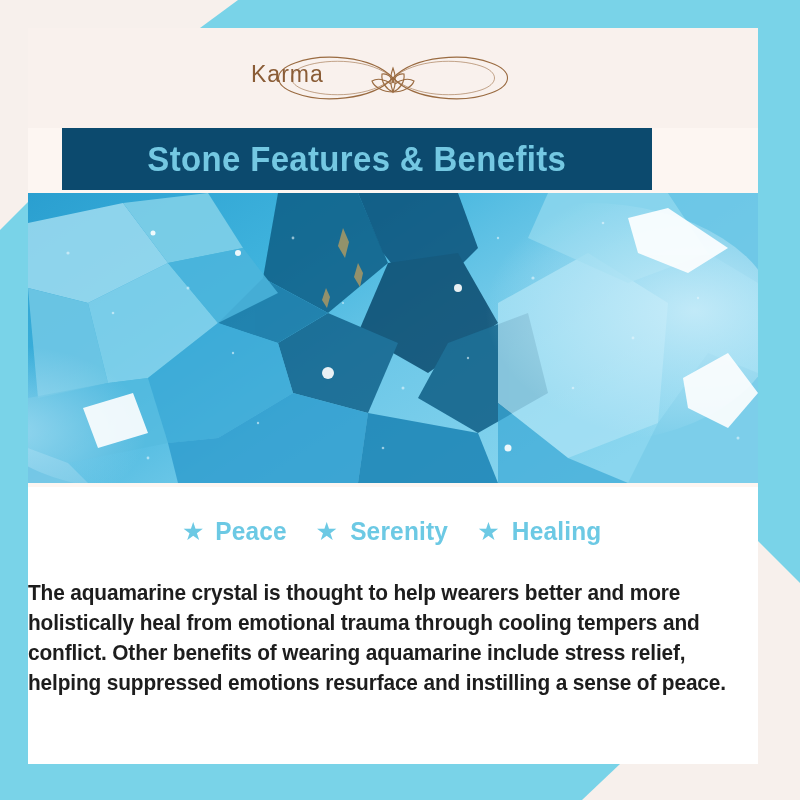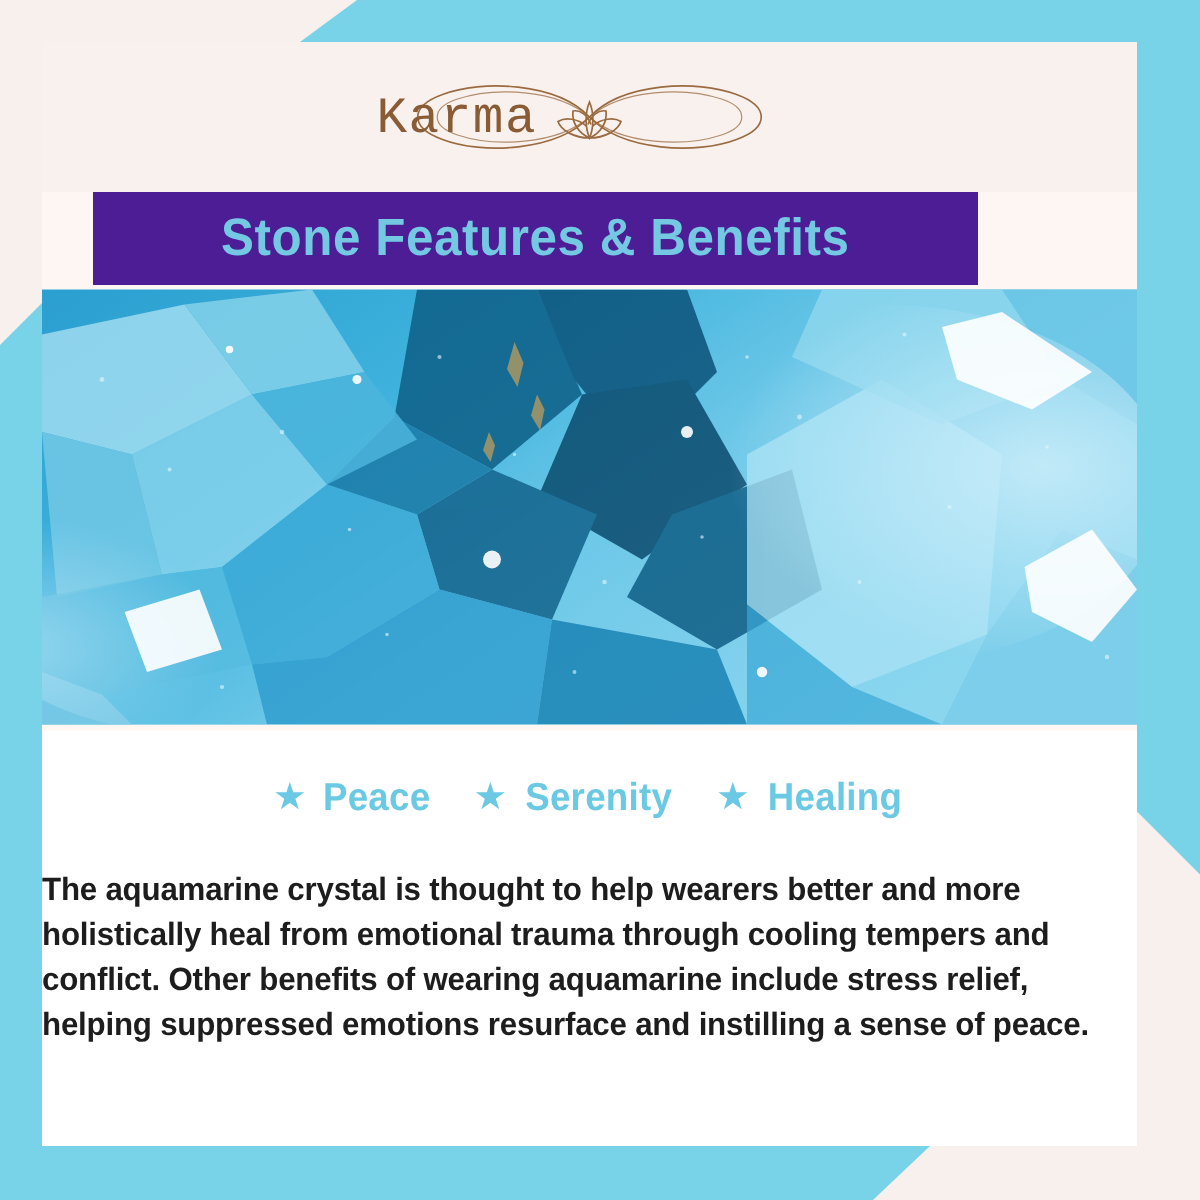--- a/index.html
+++ b/index.html
@@ -44,31 +44,31 @@
     position:absolute;top:28px;left:28px;right:42px;height:100px;
     background:#f9f1ed;
     display:flex;align-items:center;justify-content:center;
   }
   #logo{
     position:relative;width:300px;height:62px;
     display:flex;align-items:center;justify-content:center;
   }
   #logo-svg{position:absolute;top:0;left:0;width:300px;height:62px;}
   .logo-word{
-    font-family:Liberation Mono, monospace;
-    font-size:34px;color:#8a5c36;letter-spacing:1px;
+    font-family:Liberation Sans, sans-serif;
+    font-size:23px;color:#8a5c36;letter-spacing:1px;
     position:relative;z-index:2;
   }
   #logo-left{position:absolute;left:8px;top:14px;}
   #logo-right{position:absolute;right:6px;top:14px;}
 
   
   #title-band{
     position:absolute;top:128px;left:62px;width:590px;height:62px;
-    background:#4c1d95;
+    background:#0c4a6e;
     display:flex;align-items:center;justify-content:center;
   }
   #title{
     font-family:"Liberation Sans", sans-serif;
     font-weight:bold;font-size:35px;color:#74c8e2;
     letter-spacing:.4px;transform:scaleX(.94);white-space:nowrap;
   }
 
   
   #photo{

